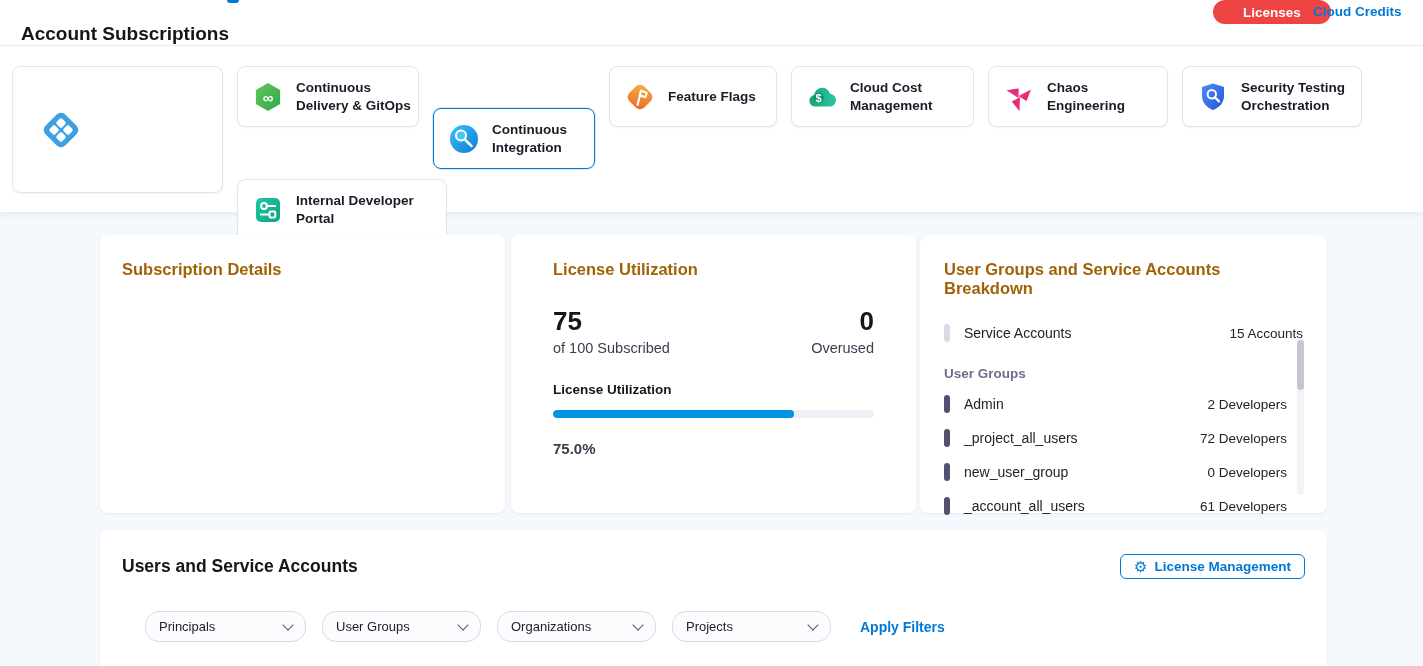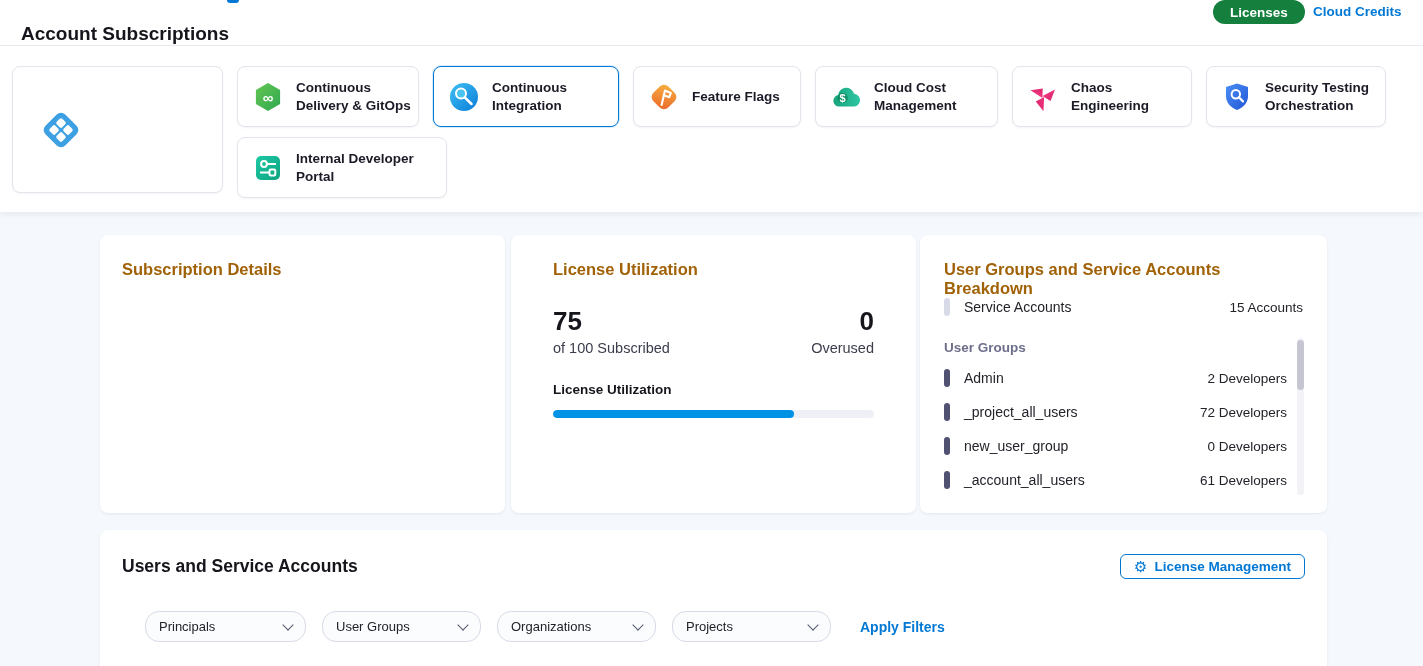--- a/index.html
+++ b/index.html
@@ -11,22 +11,22 @@
   }
   
   .top-section{
     position:absolute;left:0;top:0;width:1423px;height:212px;background:#ffffff;
     box-shadow:0 2px 6px rgba(40,41,61,0.08);
   }
   .header-bar{position:relative;height:45px;border-bottom:1px solid #eaeaf1;}
   .page-title{position:absolute;left:21px;top:10px;font-size:19px;font-weight:bold;color:#15151c;}
   .clipped-frag{position:absolute;left:227px;top:0;width:12px;height:3px;background:#0278d5;border-radius:0 0 3px 3px;}
   .licenses-pill{
-    position:absolute;left:1213px;top:0;height:24px;padding:0 17px;border:none;cursor:pointer;
-    background:#15803d;color:#ffffff;font-size:13.5px;font-weight:bold;border-radius:13px;
+    position:absolute;left:1213px;top:0;height:24px;padding:0 30px;border:none;cursor:pointer;
+    background:#ef4444;color:#ffffff;font-size:13.5px;font-weight:bold;border-radius:13px;
     font-family:inherit;display:flex;align-items:center;
   }
   .cloud-credits{position:absolute;left:1313px;top:4px;font-size:13.5px;font-weight:bold;color:#0278d5;text-decoration:none;cursor:pointer;}
   
   .overview-card{
     position:absolute;left:12px;top:66px;width:211px;height:127px;box-sizing:border-box;
     background:#fff;border:1px solid #e3e4ec;border-radius:8px;box-shadow:0 1px 2px rgba(40,41,61,0.05);
     display:flex;align-items:center;padding-left:26px;cursor:pointer;
   }
   .overview-card .ov-label{font-size:15px;font-weight:bold;line-height:22px;margin-left:14px;width:92px;}
@@ -34,21 +34,21 @@
     position:absolute;left:237px;top:66px;width:1150px;
     display:flex;flex-wrap:wrap;gap:10px 14px;align-content:flex-start;
   }
   .module-card{
     height:61px;box-sizing:border-box;background:#fff;border:1px solid #e3e4ec;border-radius:8px;
     box-shadow:0 1px 2px rgba(40,41,61,0.05);display:flex;align-items:center;padding-left:14px;cursor:pointer;
   }
   .module-card.selected{border:1px solid #0278d5;box-shadow:0 0 0 1px rgba(2,120,213,0.15);}
   .module-card .m-label{font-size:13.5px;font-weight:600;line-height:18px;margin-left:12px;max-width:118px;color:#1b1b28;}
   .module-card:nth-child(1){width:182px;}
-  .module-card:nth-child(2){width:186px;}
+  .module-card:nth-child(2){width:162px;margin-top:42px;}
   .module-card:nth-child(3){width:168px;}
   .module-card:nth-child(4){width:183px;}
   .module-card:nth-child(5){width:180px;}
   .module-card:nth-child(6){width:180px;}
   .module-card:nth-child(7){width:210px;}
   .micon{flex:0 0 auto;display:block;}
   
   .card{
     position:absolute;background:#fff;border-radius:8px;box-sizing:border-box;
     box-shadow:0 1px 3px rgba(40,41,61,0.08);
@@ -65,21 +65,21 @@
   
   .lu-stats{display:flex;justify-content:space-between;margin-top:28px;}
   .lu-col-right{text-align:right;}
   .lu-big{font-size:26px;font-weight:bold;color:#15151c;line-height:28px;}
   .lu-cap{font-size:14.5px;color:#3c3d4c;margin-top:5px;}
   .lu-bar-label{font-size:13.5px;font-weight:bold;margin-top:26px;color:#15151c;}
   .lu-track{margin-top:13px;height:8px;border-radius:4px;background:#eef0f6;overflow:hidden;}
   .lu-fill{height:100%;border-radius:4px;background:#0092e4;width:0;}
   .lu-pct{margin-top:22px;font-size:15px;font-weight:bold;color:#3c3d4c;}
   
-  .bd-row{display:flex;align-items:center;}
+  .bd-row{display:flex;align-items:center;margin-top:26px;}
   .marker{width:6px;height:18px;border-radius:3px;margin-right:14px;flex:0 0 auto;}
   .marker-light{background:#d9dae8;}
   .marker-dark{background:#515271;}
   .bd-name{font-size:14px;color:#22222a;}
   .bd-val{margin-left:auto;font-size:13.5px;color:#22222a;}
   .ug-header{margin-top:24px;font-size:13.5px;font-weight:bold;color:#6c6e8a;}
   .ug-list{padding-right:16px;}
   .ug-list .bd-row{margin-top:16px;}
   .ug-list .bd-row:first-child{margin-top:14px;}
   .bd-scrollbar{position:absolute;right:23px;top:103px;width:7px;height:157px;background:#f2f2f7;border-radius:4px;cursor:pointer;}
@@ -252,20 +252,21 @@
     </div>
     <div class="lu-col-right">
       <div class="lu-big">0</div>
       <div class="lu-cap">Overused</div>
     </div>
   </div>
   <div class="lu-bar-label">License Utilization</div>
   <div class="lu-track">
     <div class="lu-fill" style="width: 75%;"></div>
   </div>
+  <div class="lu-pct">75.0%</div>
 </div>
 
 <div class="card" id="card-breakdown">
   <h2 class="card-title">User Groups and Service Accounts Breakdown</h2>
   <div class="bd-row">
     <span class="marker marker-light"></span>
     <span class="bd-name">Service Accounts</span>
     <span class="bd-val">15 Accounts</span>
   </div>
   <div class="ug-header">User Groups</div>

